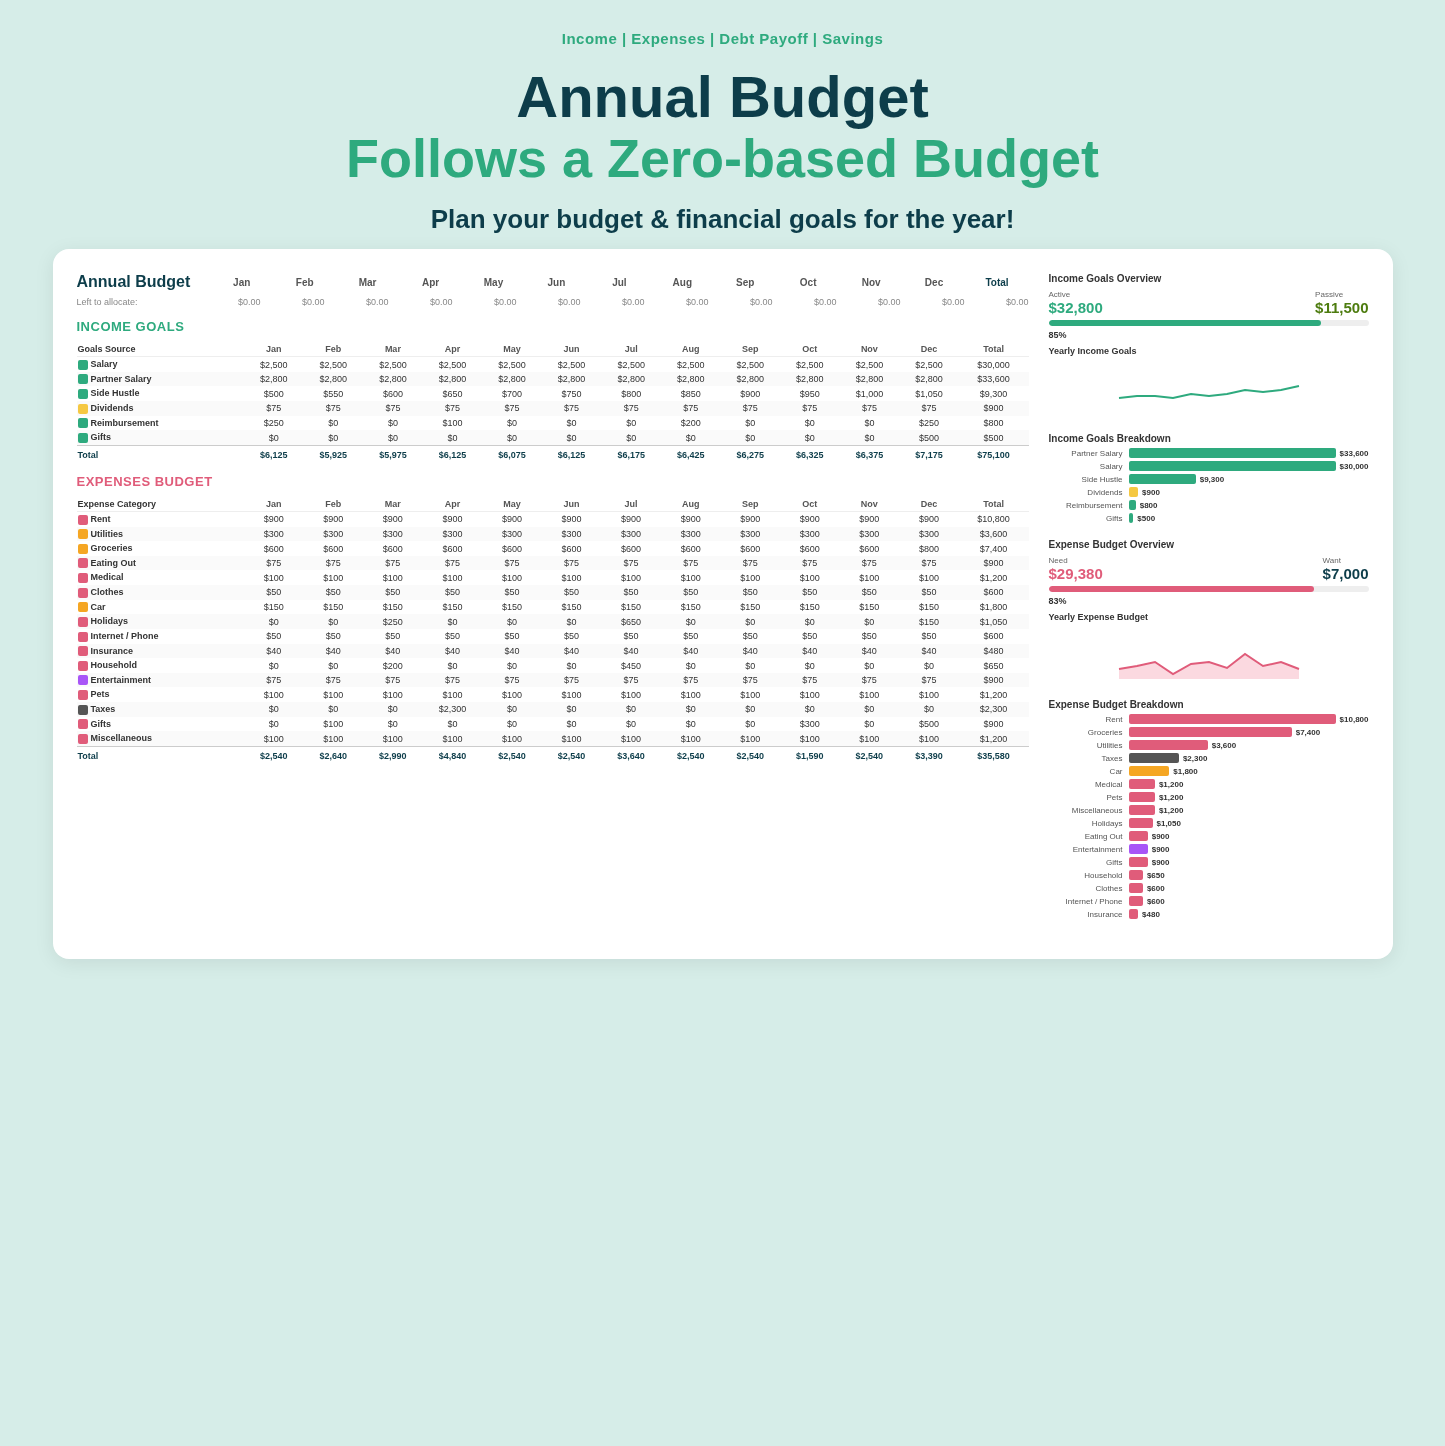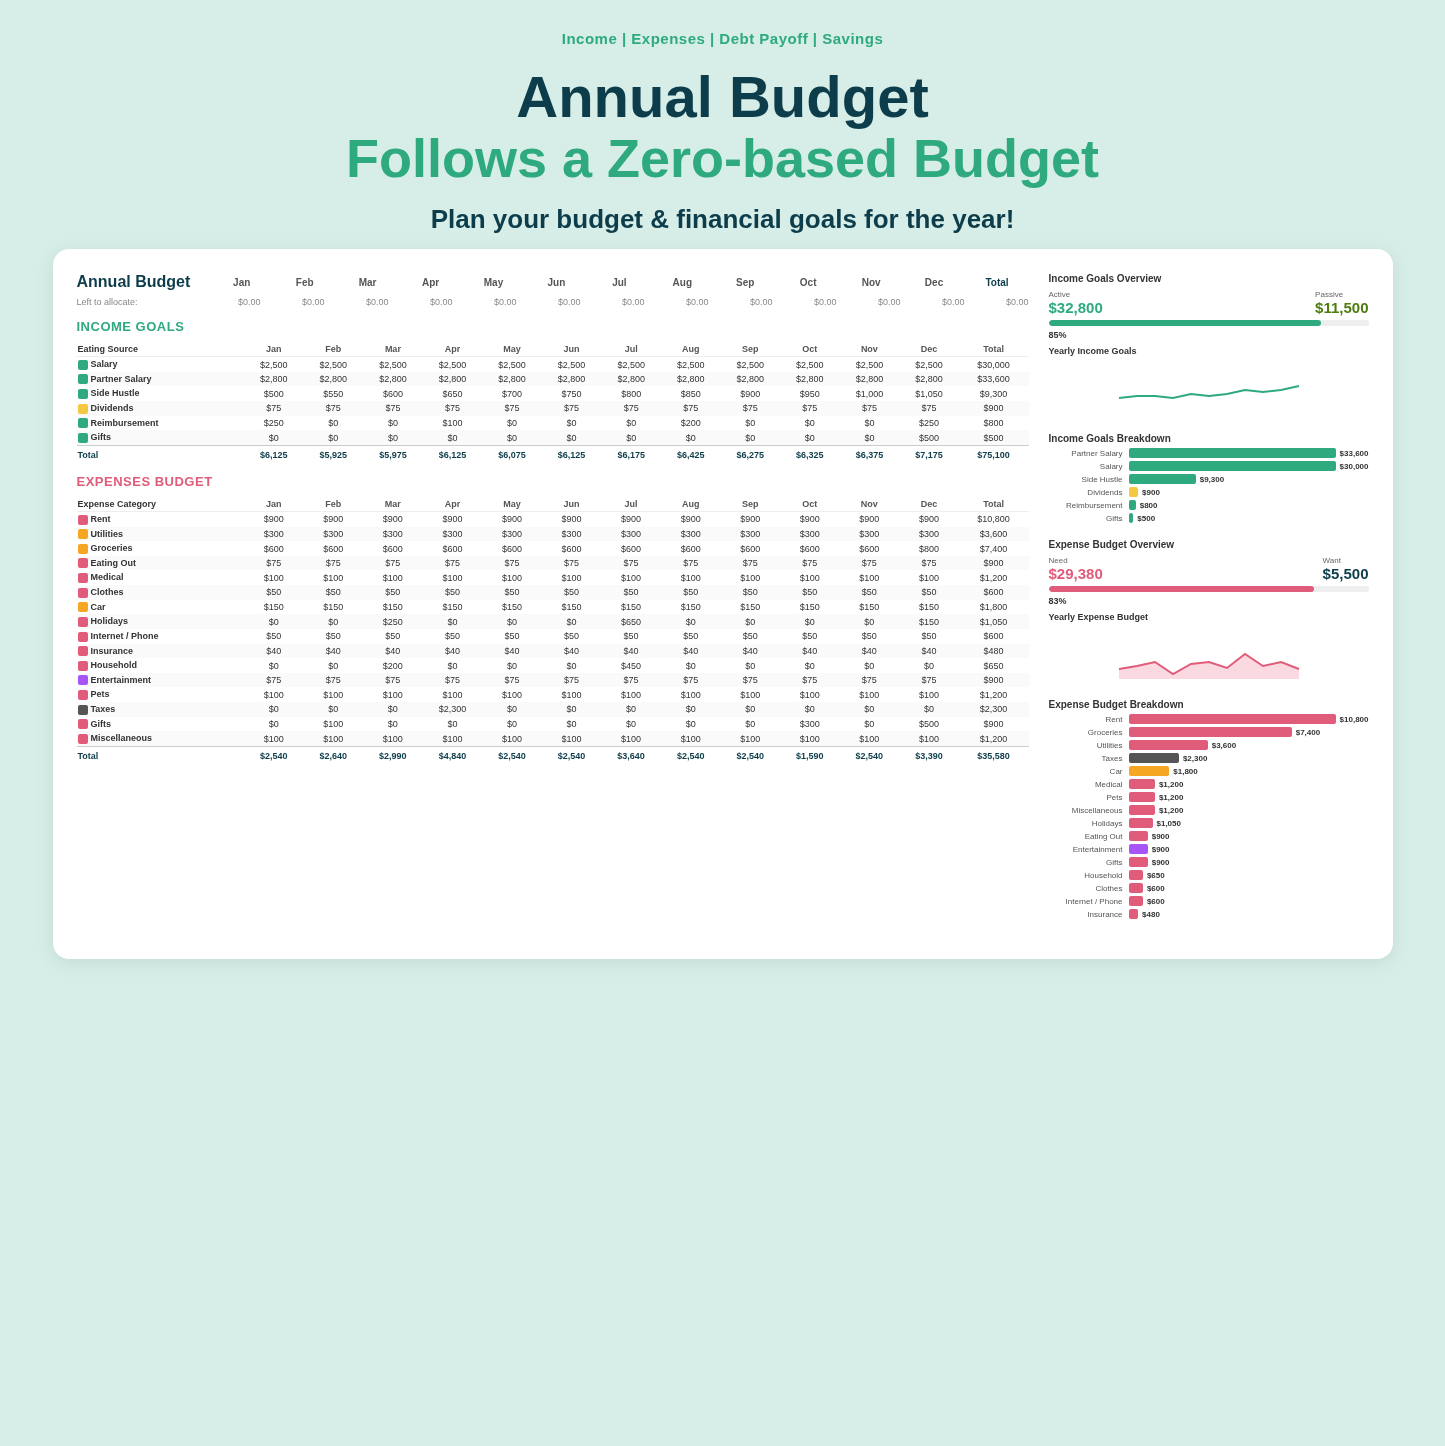--- a/index.html
+++ b/index.html
@@ -269,21 +269,21 @@
         <div class="allocate-val">$0.00</div>
         <div class="allocate-val">$0.00</div>
         <div class="allocate-val">$0.00</div>
       </div>
     </div>
 
     <div class="section-title">INCOME GOALS</div>
     <table class="budget-table">
       <thead>
         <tr>
-          <th class="left-th">Eating Source</th>
+          <th class="left-th">Goals Source</th>
           <th>Jan</th>
             <th>Feb</th>
             <th>Mar</th>
           <th>Apr</th>
             <th>May</th>
             <th>Jun</th>
           <th>Jul</th>
             <th>Aug</th>
             <th>Sep</th>
           <th>Oct</th>
@@ -828,21 +828,21 @@
 
     <div class="right-section" style="margin-top:10px;">
       <div class="right-section-title">Expense Budget Overview</div>
       <div style="display:flex; justify-content:space-between; margin-bottom:4px;">
         <div>
           <div style="font-size:8px;color:#666;">Need</div>
           <div style="font-size:15px;font-weight:900;color:#e05c7a;">$29,380</div>
         </div>
         <div>
           <div style="font-size:8px;color:#666;">Want</div>
-          <div style="font-size:15px;font-weight:900;color:#0d3d4a;">$5,500</div>
+          <div style="font-size:15px;font-weight:900;color:#0d3d4a;">$7,000</div>
         </div>
       </div>
       <div class="progress-bar-bg">
         <div class="progress-bar-fill" style="width:83%;background:#e05c7a;"></div>
       </div>
       <div class="percent-label">83%</div>
 
       <div style="margin-top:6px;">
         <div style="font-size:9px;font-weight:700;color:#333;margin-bottom:2px;">Yearly Expense Budget</div>
         <svg width="100%" height="55" viewBox="0 0 200 55">

